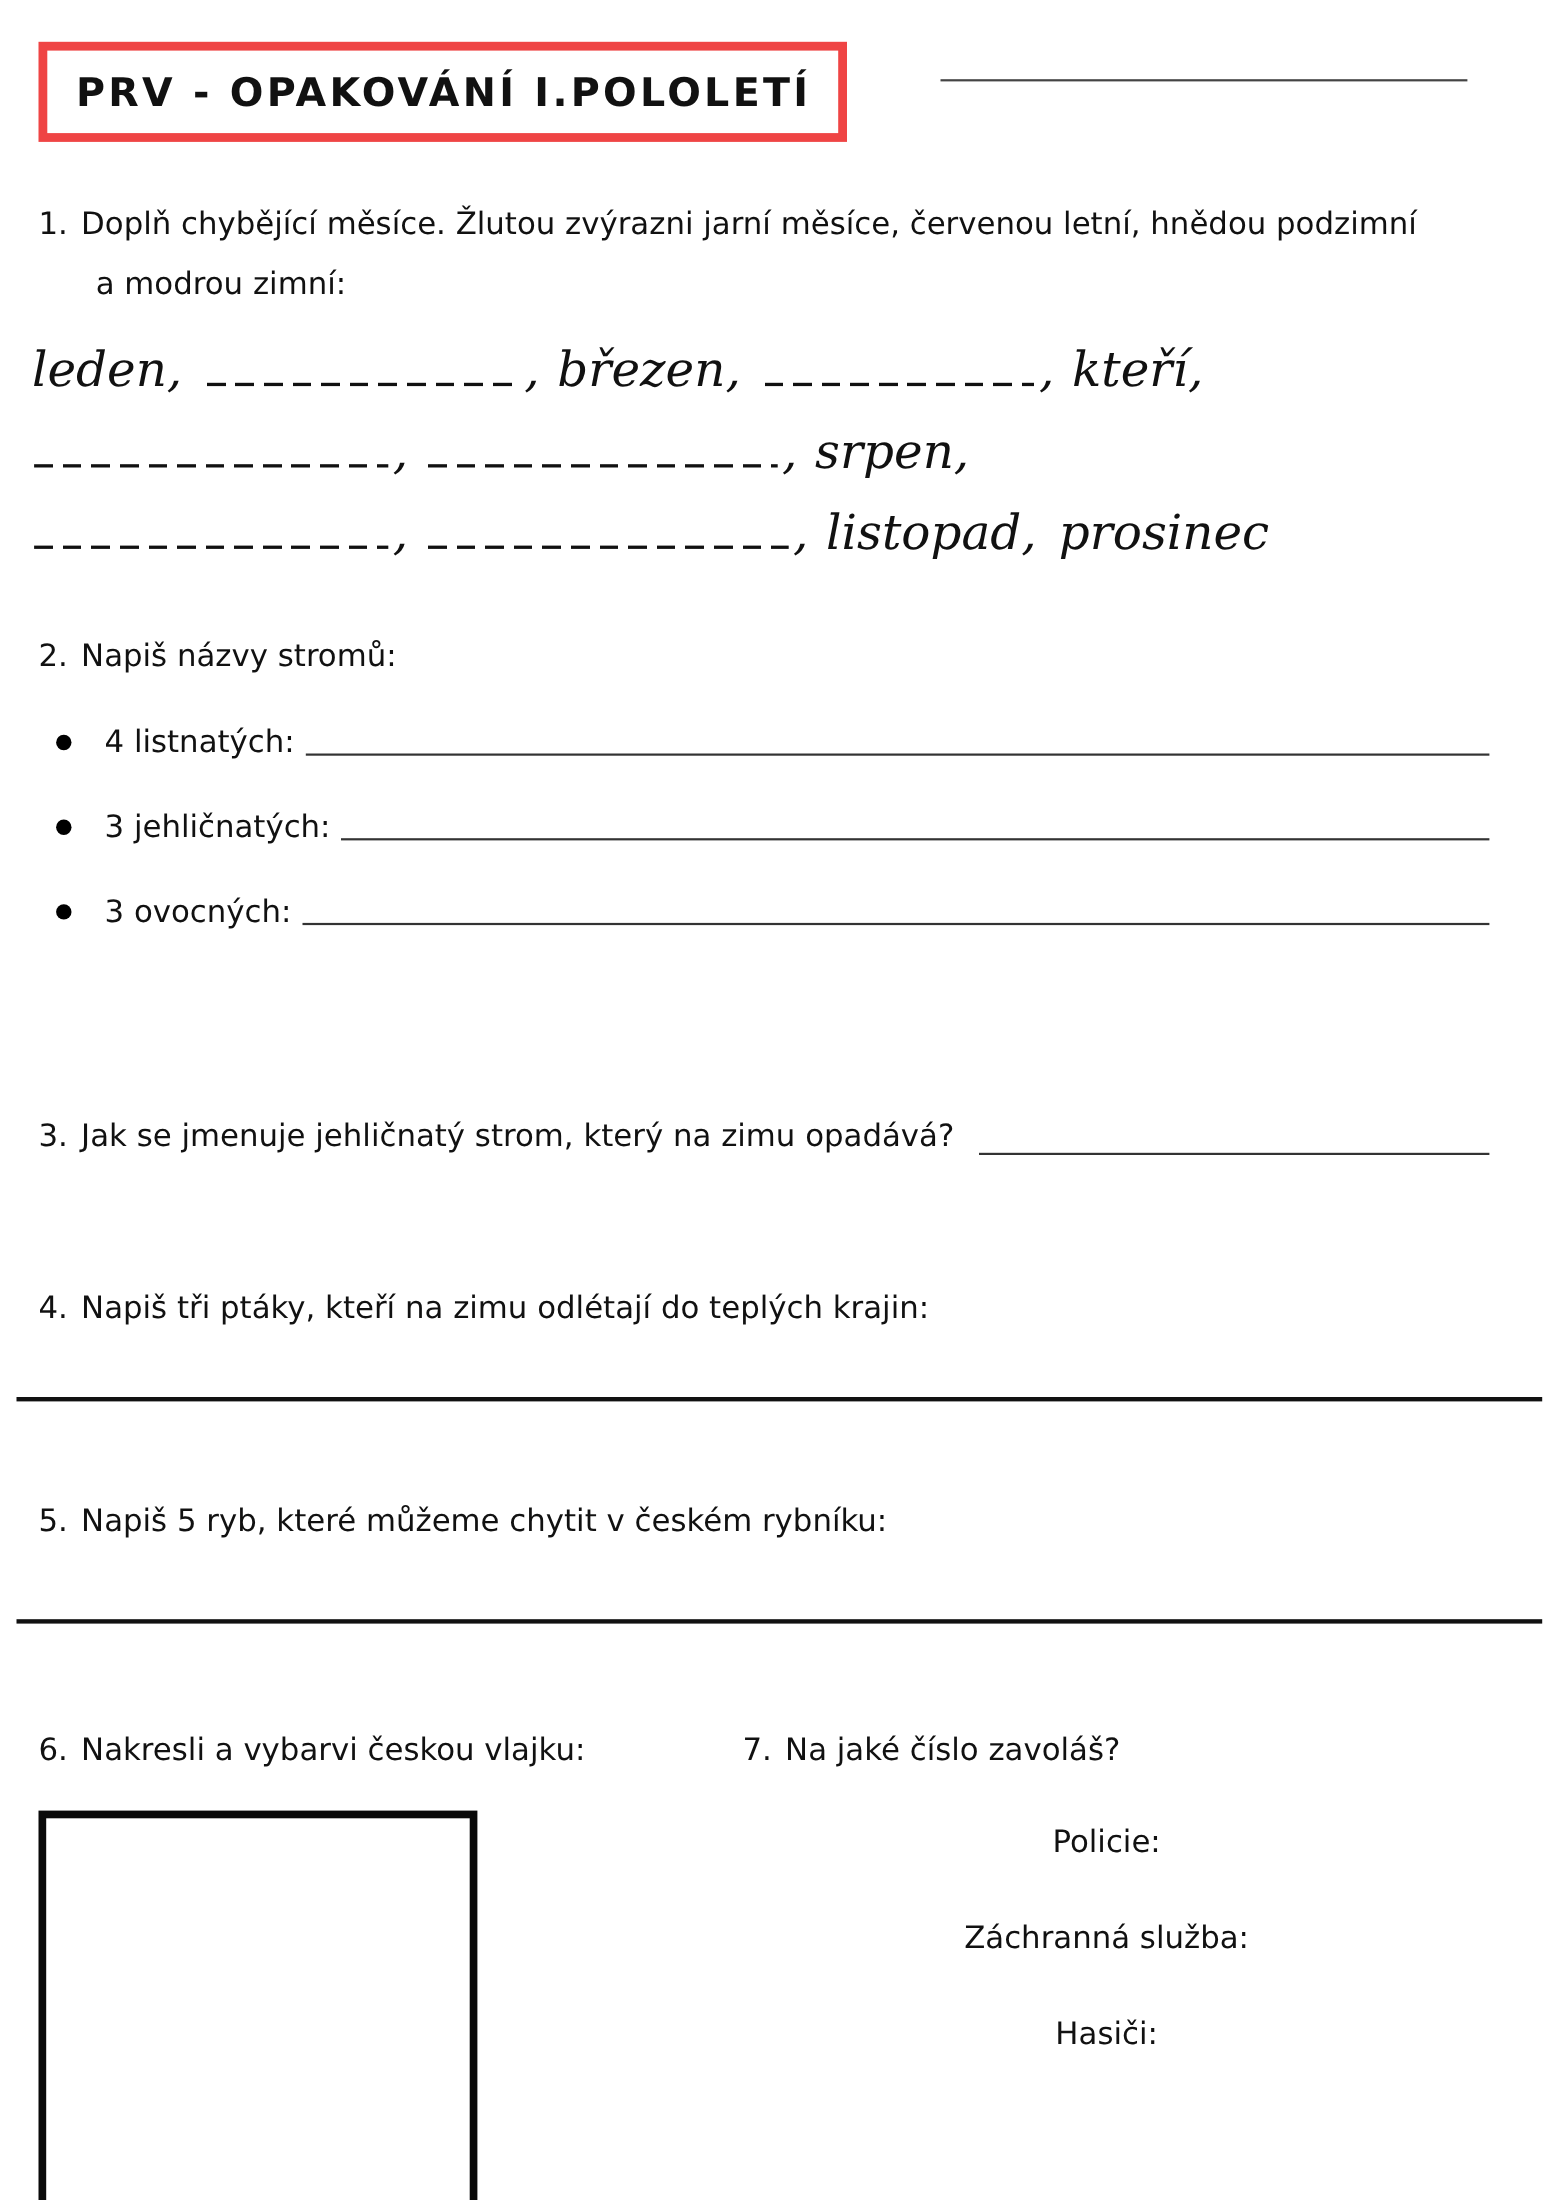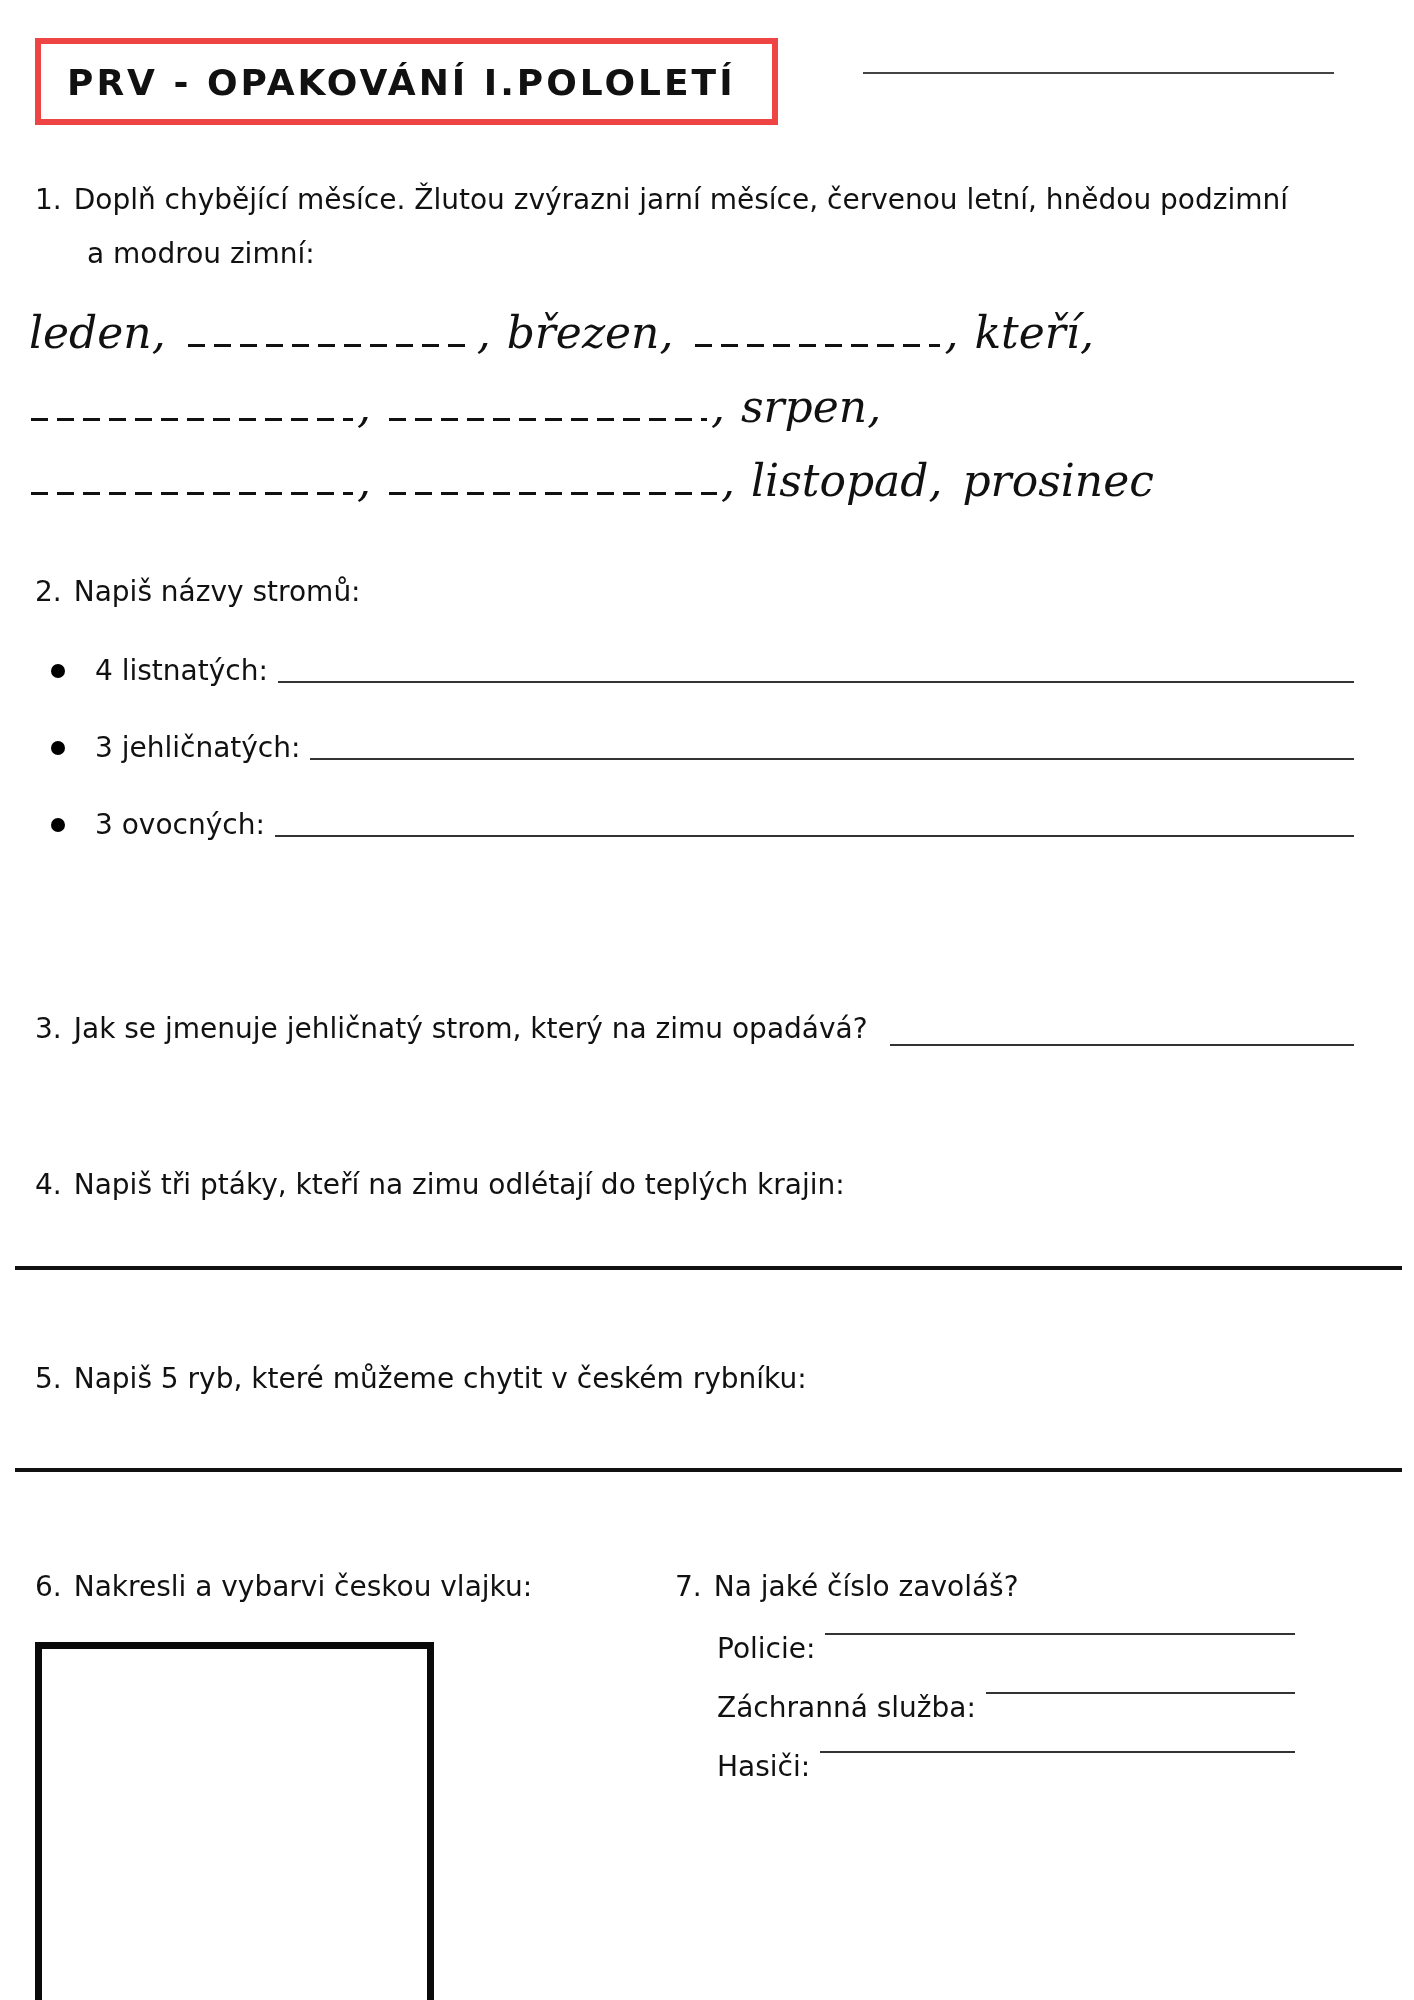--- a/index.html
+++ b/index.html
@@ -10,22 +10,22 @@
     background:#ffffff;
     box-sizing:border-box;
     padding:38px 60px 0 35px;
     font-family:"DejaVu Sans","Liberation Sans",sans-serif;
     color:#111;
     overflow:hidden;
   }
   
   .header{display:flex;align-items:flex-start;}
   .title-box{
-    border:6px solid #ef4444;
-    padding:18px 36px 16px 26px;
+    border:8px solid #ef4444;
+    padding:18px 24px 16px 26px;
     font-size:36px;letter-spacing:3px;font-weight:600;
     white-space:nowrap;
   }
   .name-area{flex:1;margin-left:85px;display:flex;flex-direction:column;padding-top:12px;}
   .name-label{font-size:34px;font-weight:600;}
   .name-line{height:2px;background:#444;margin-top:22px;width:96%;}
   
   .q{font-size:28px;line-height:1.35;}
   .qrow{display:flex;align-items:flex-end;}
   .qnum{margin-right:12px;white-space:nowrap;}
@@ -59,21 +59,21 @@
   .sec-q4{margin-top:118px;}
   .sec-q5{margin-top:90px;}
   .full-line{height:4px;background:#111;margin:62px -48px 0 -20px;}
   .sec-q5 .full-line{margin-top:70px;}
   
   .bottom{display:flex;margin-top:96px;}
   .col-left{width:520px;}
   .flag-box{width:385px;height:392px;border:7px solid #0a0a0a;margin-top:36px;background:#fff;}
   .col-right{flex:1;margin-left:120px;max-width:620px;}
   .phone-list{margin-top:18px;padding-left:42px;}
-  .phone-row{display:flex;align-items:flex-start;margin-top:26px;}
+  .phone-row{display:flex;align-items:center;margin-top:48px;flex-direction:column;}
 </style>
 </head>
 <body>
 
 <div class="sheet">
 
   <div class="header">
     <div class="title-box">PRV - OPAKOVÁNÍ I.POLOLETÍ</div>
     <div class="name-area">
       <div class="name-line"></div>

